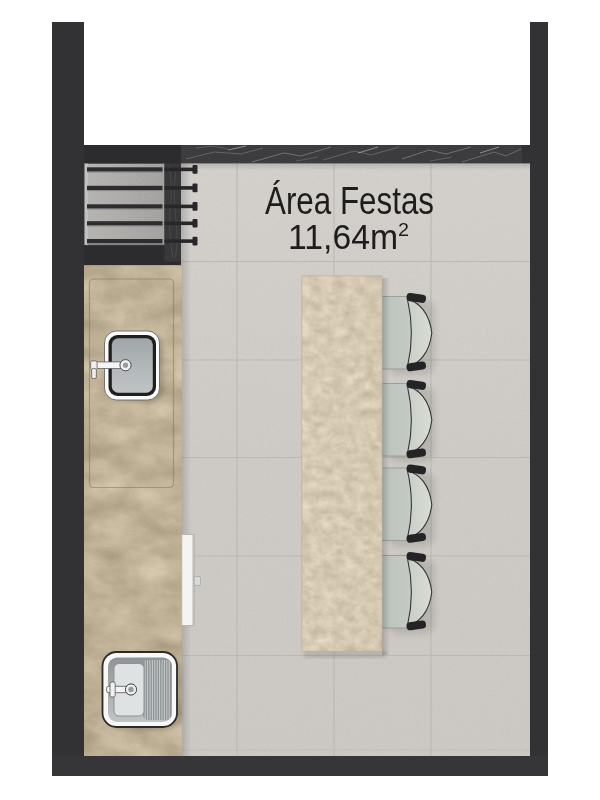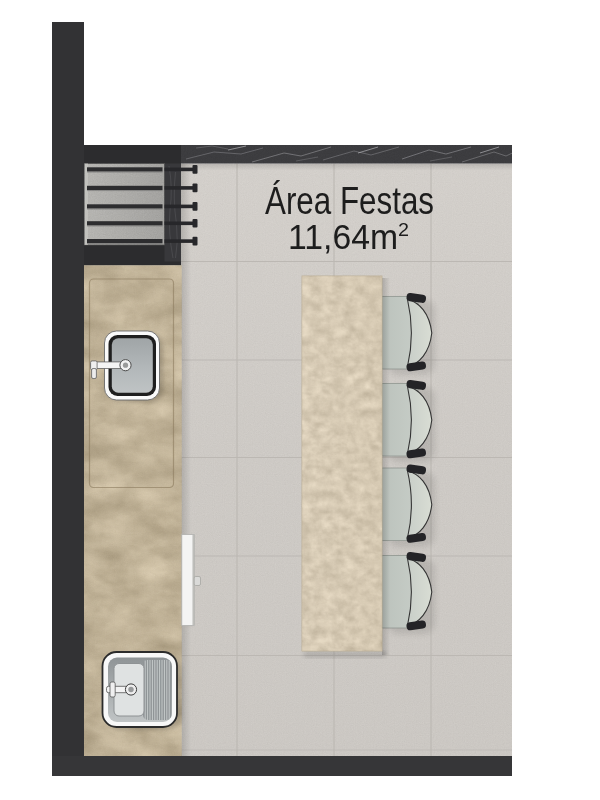--- a/index.html
+++ b/index.html
@@ -1,16 +1,16 @@
 <!DOCTYPE html>
 <html><head>
 <meta charset="utf-8">
 <style>
   html,body{margin:0;padding:0;background:#ffffff;}
-  #page{position:relative;width:512px;height:800px;background:#ffffff;overflow:hidden;}
+  #page{position:relative;width:600px;height:800px;background:#ffffff;overflow:hidden;}
   svg{display:block;}
   text{font-family:"Liberation Sans", sans-serif;}
 </style>
 </head>
 <body>
 <div id="page">
 <svg width="600" height="800" viewBox="0 0 600 800">
 <defs>
   <filter id="fNoise" color-interpolation-filters="sRGB" x="0" y="0" width="100%" height="100%">
     <feTurbulence type="fractalNoise" baseFrequency="0.9" numOctaves="2" seed="3"></feTurbulence>

